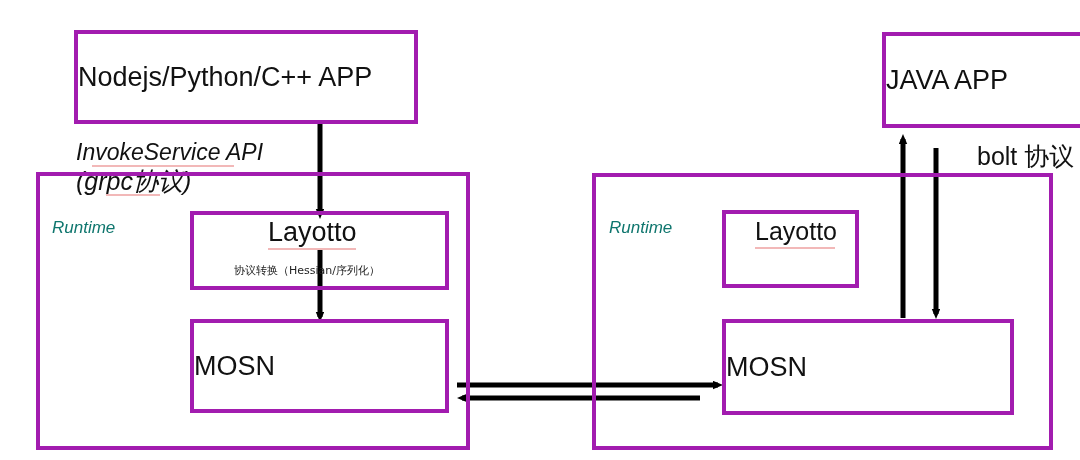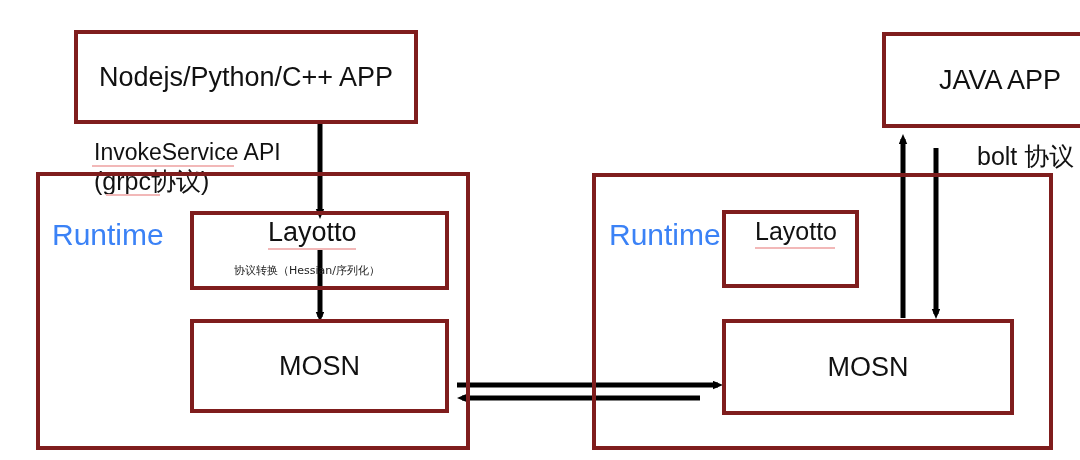--- a/index.html
+++ b/index.html
@@ -11,25 +11,25 @@
     position: relative;
     width: 1080px;
     height: 460px;
     background: #ffffff;
     font-family: "Liberation Sans", sans-serif;
     overflow: hidden;
   }
   .box {
     position: absolute;
     box-sizing: border-box;
-    border: 4px solid #7f1d1d;
+    border: 4px solid #a21caf;
     background: transparent;
     display: flex;
     align-items: center;
-    justify-content: center;
+    justify-content: flex-start;
   }
   .container-box {
     border-width: 4px;
     display: block;
   }
   .label-text {
     position: absolute;
     color: #1a1a1a;
     white-space: nowrap;
   }
@@ -43,22 +43,23 @@
   }
   .sub-note {
     position: absolute;
     font-size: 11px;
     color: #222222;
     white-space: nowrap;
     font-family: "DejaVu Sans", sans-serif;
     text-align: right;
   }
   .runtime-label {
-    font-size: 30px;
-    color: #3b82f6;
+    font-size: 17px;
+    color: #0f766e;
+    font-style: italic;
   }
   .annot {
     font-size: 23px;
     color: #111111;
     line-height: 1.22;
   }
   .annot-2 {
     font-size: 25px;
   }
   svg.arrows {
@@ -116,21 +117,21 @@
   </svg>
 
   <div class="box" style="left:74px; top:30px; width:344px; height:94px;">
     <span class="box-title">Nodejs/Python/C++ APP</span>
   </div>
 
   <div class="box" style="left:834px; top:32px; width:236px; height:96px;margin-left:48px;">
     <span class="box-title">JAVA APP</span>
   </div>
 
-  <div class="label-text annot" style="left:94px; top:138px;">
+  <div class="label-text annot" style="left:76px; top:138px;font-style:italic;">
     <div>InvokeService API</div>
     <div class="annot-2">(grpc协议)</div>
   </div>
   <div class="underline-red" style="left:92px; top:165px; width:142px;"></div>
   <div class="underline-red" style="left:106px; top:194px; width:54px;"></div>
 
   <div class="label-text annot annot-2" style="left:945px; top:141px;margin-left:32px;">bolt 协议</div>
 
   <div class="box container-box" style="left:36px; top:172px; width:434px; height:278px;"></div>
   <div class="label-text runtime-label" style="left:52px; top:218px;">Runtime</div>

